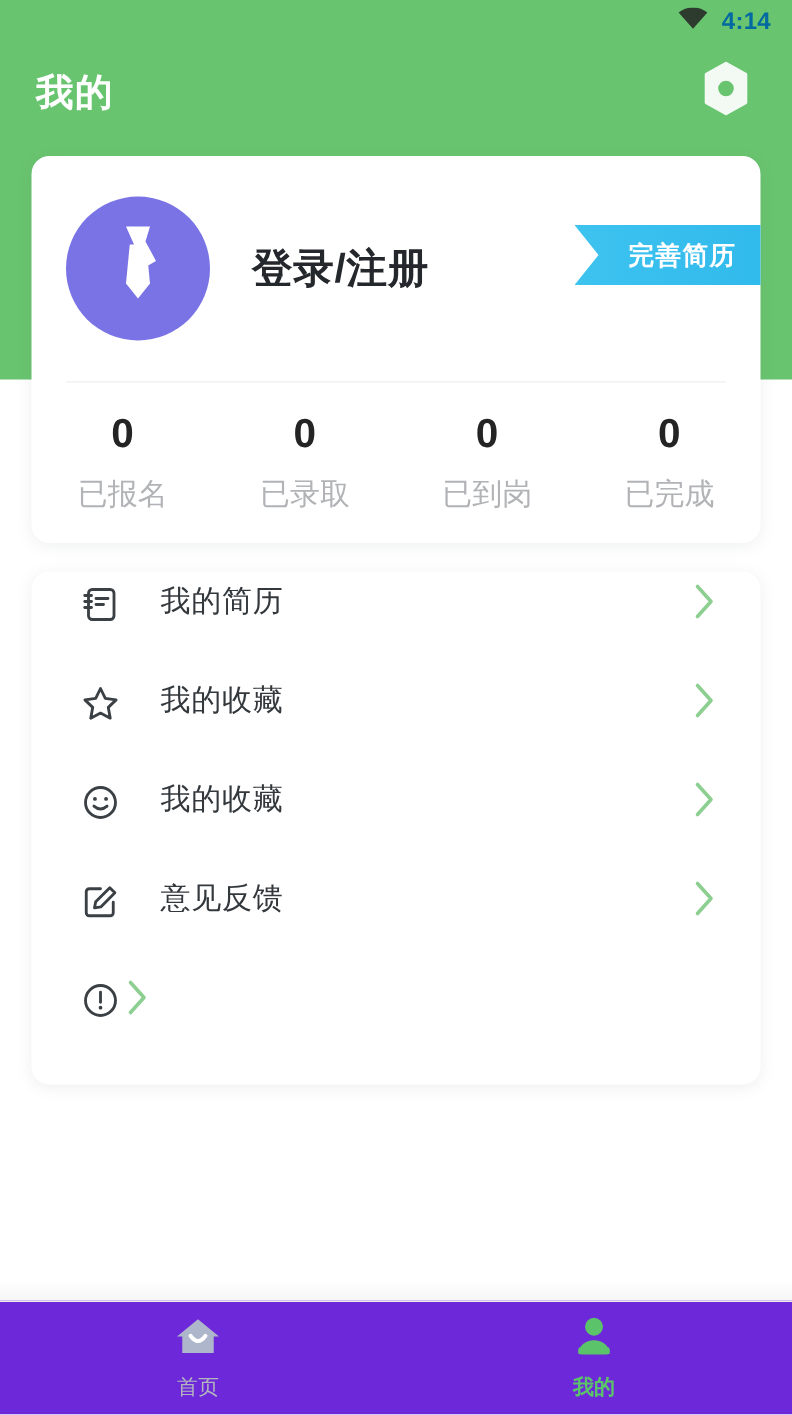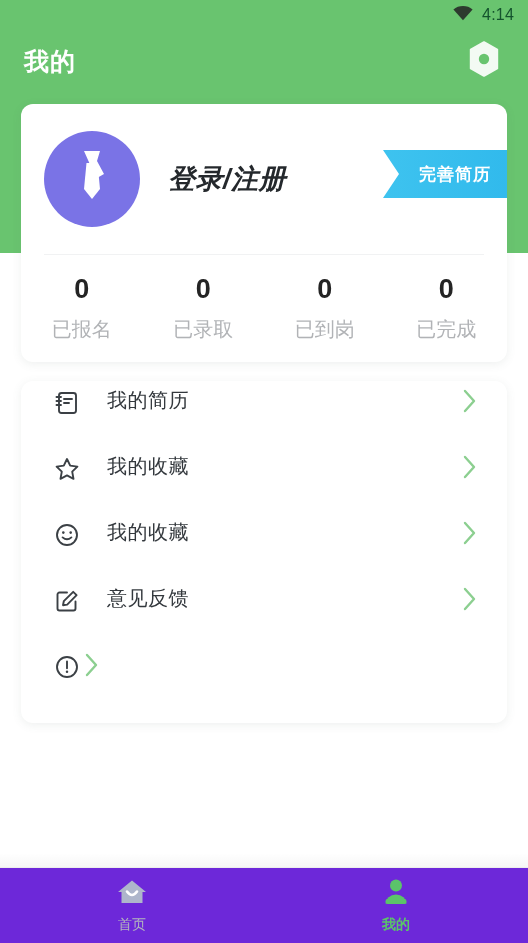--- a/index.html
+++ b/index.html
@@ -40,23 +40,23 @@
     padding-right: 14px;
     z-index: 5;
   }
   .status-right {
     display: flex;
     align-items: center;
     gap: 9px;
   }
   .wifi-icon { display: block; }
   .status-time {
-    color: #14532d;
+    color: #0369a1;
     font-size: 16px;
-    font-weight: 400;
+    font-weight: 700;
     letter-spacing: 0.2px;
   }
 
   
   .app-bar {
     position: absolute;
     top: 30px; left: 0;
     width: 528px;
     height: 62px;
     display: flex;
@@ -111,29 +111,28 @@
     cursor: pointer;
   }
 
   .login-text {
     margin-left: 28px;
     font-size: 27px;
     font-weight: bold;
     color: #24282c;
     letter-spacing: 0.5px;
     cursor: pointer;
-    font-style: italic;
   }
 
   
   .resume-badge {
     position: absolute;
     right: -10px;
     top: 46px;
-    height: 48px;
+    height: 40px;
     padding: 0 26px 0 36px;
     display: flex;
     align-items: center;
     background: #36bdee;
     background: linear-gradient(90deg,#3ec3ef 0%,#30b9ec 100%);
     color: #ffffff;
     font-size: 17px;
     font-weight: bold;
     letter-spacing: 1px;
     cursor: pointer;

